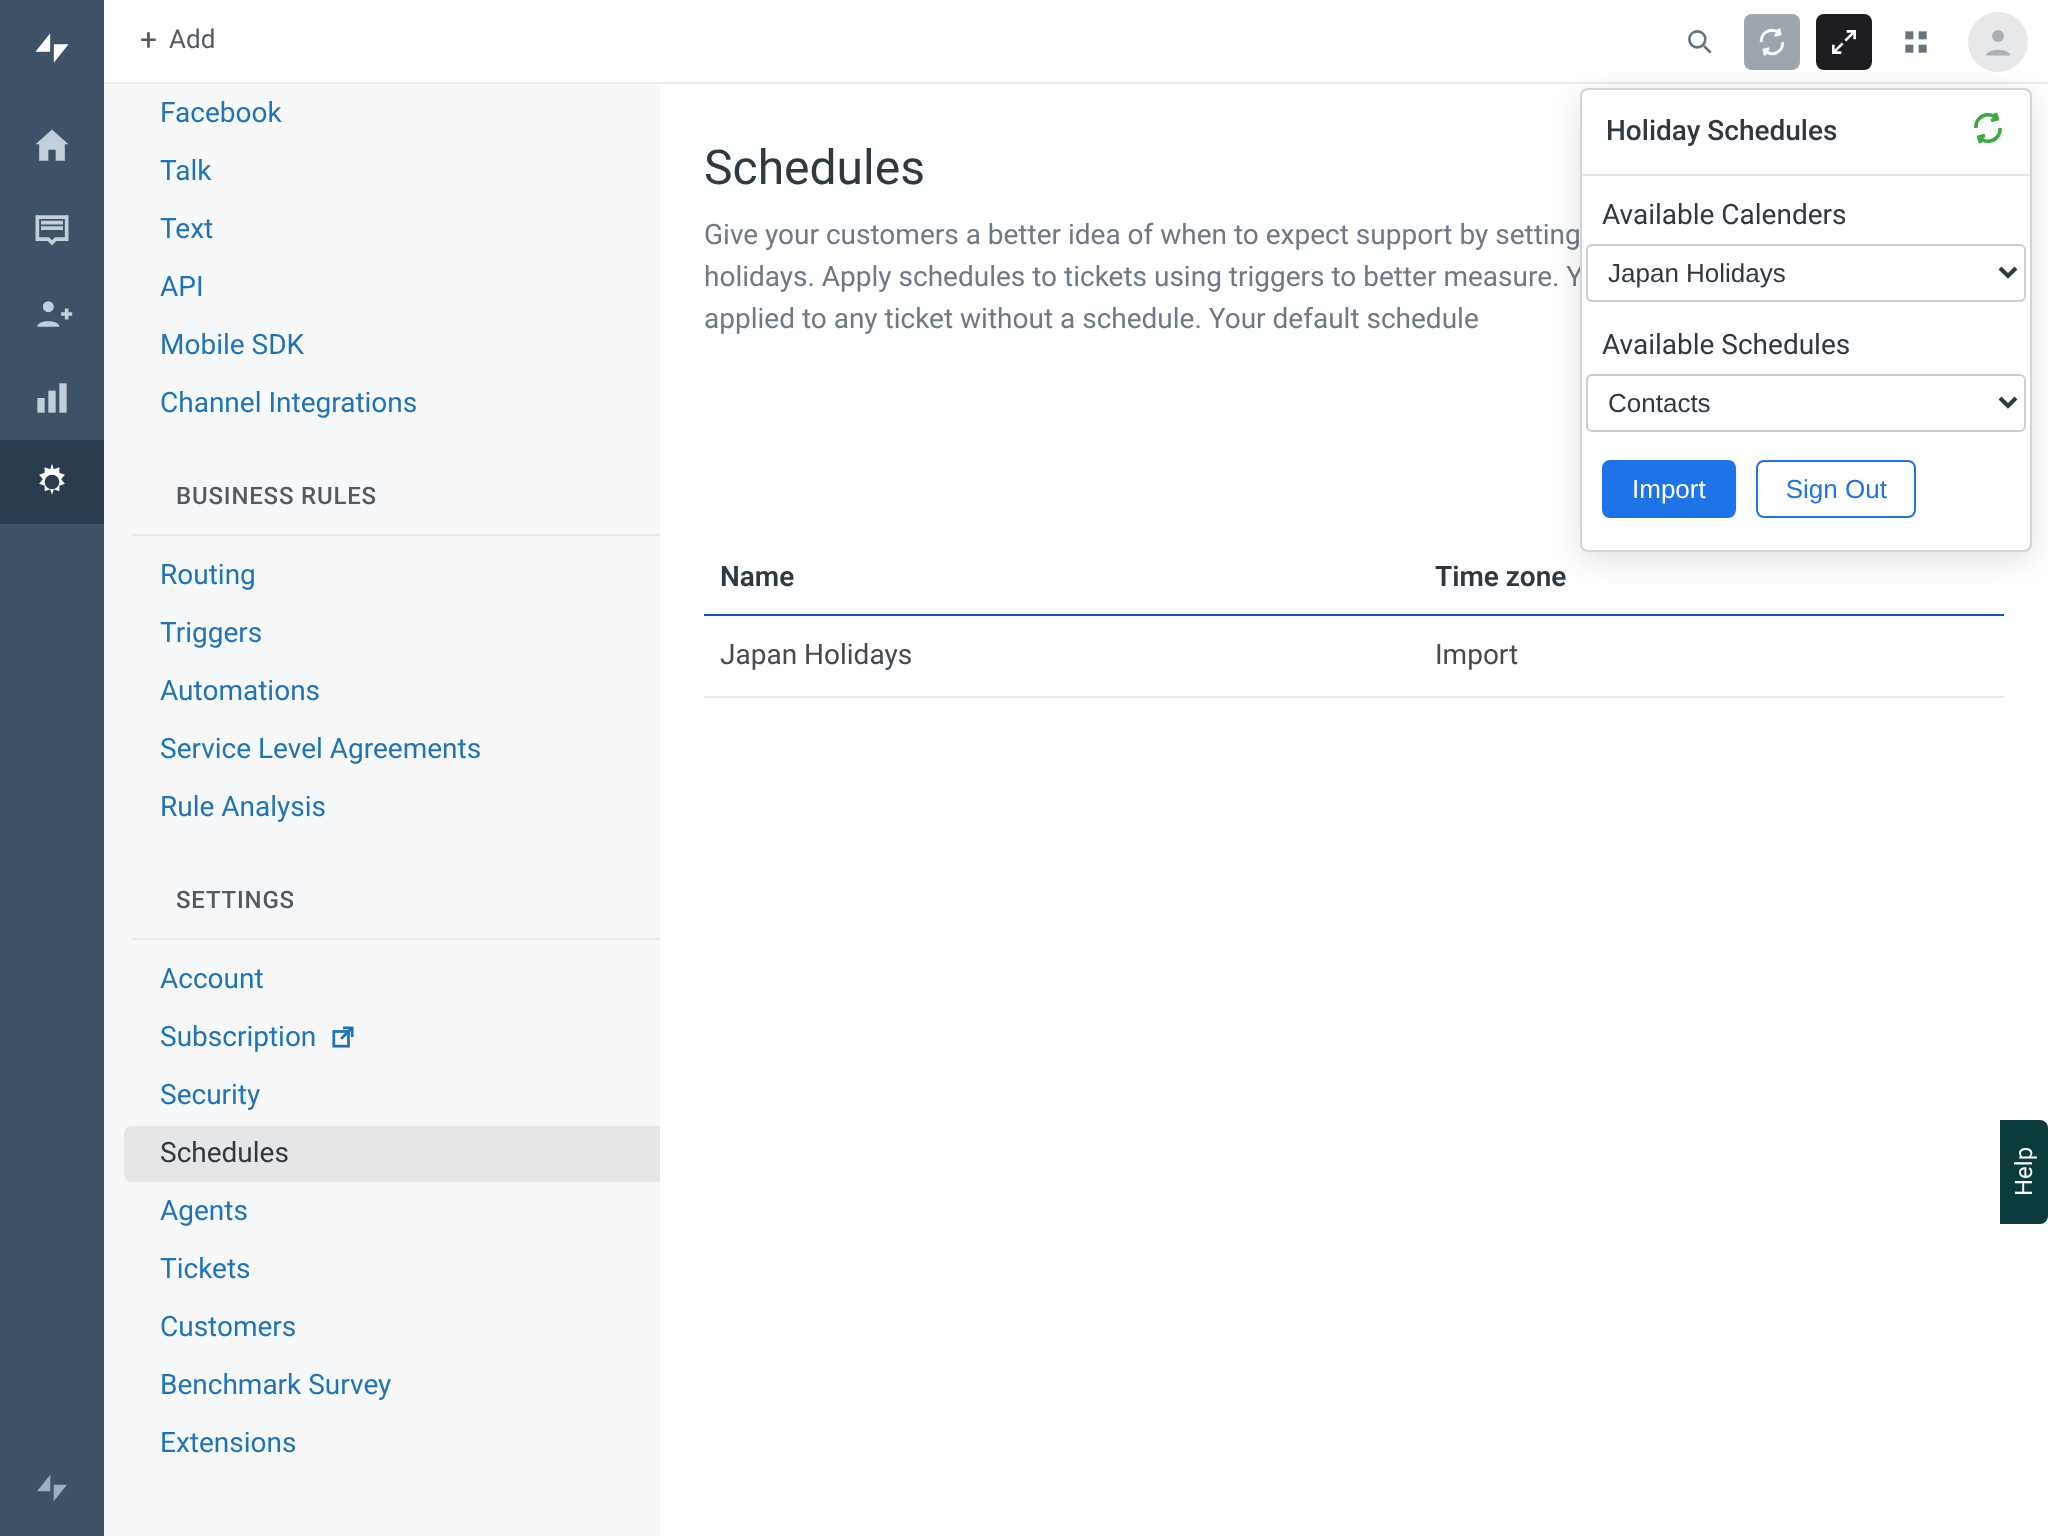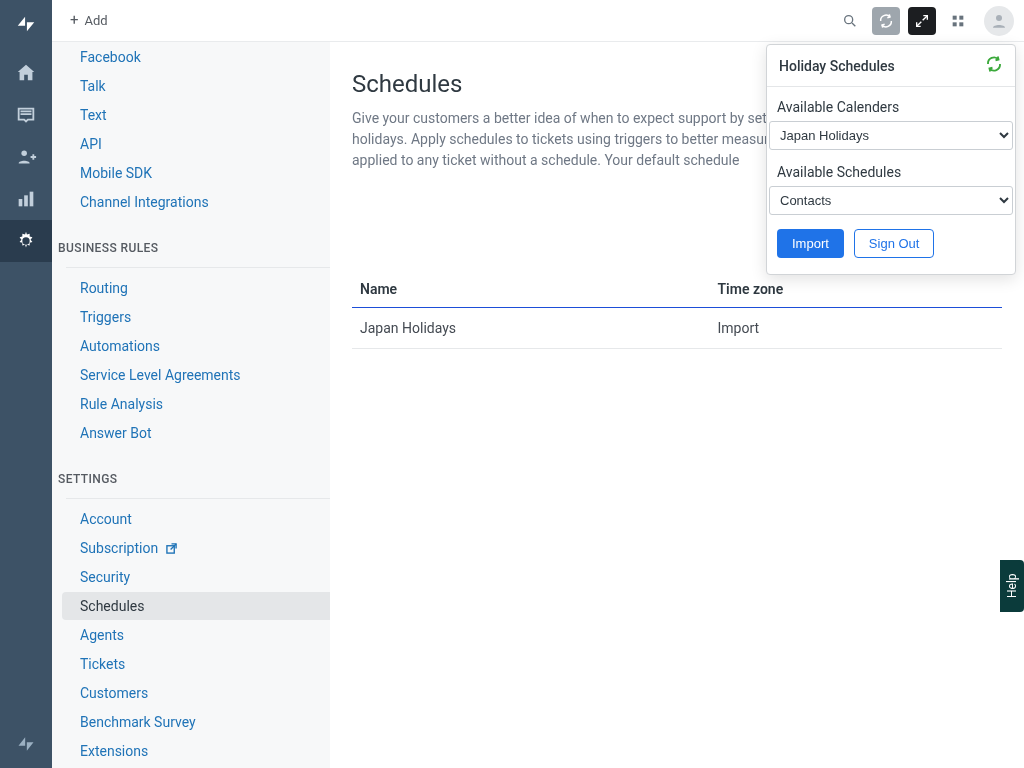--- a/index.html
+++ b/index.html
@@ -104,21 +104,21 @@
       border-right: 1px solid #e2e4e7;
       overflow-y: auto;
       padding-bottom: 30px;
     }
     .side-nav::-webkit-scrollbar { width: 10px; }
     .side-nav::-webkit-scrollbar-thumb { background: #cdd1d5; border-radius: 5px; }
     .nav-group-header {
       font-size: 12px;
       letter-spacing: 0.4px;
       color: #555a61;
-      padding: 24px 18px 8px 6px;
+      padding: 24px 18px 8px 36px;
       text-transform: uppercase;
       font-weight: 500;
     }
     .nav-divider {
       border: none;
       border-top: 1px solid #e6e8ea;
       margin: 4px 14px 6px 14px;
     }
     .nav-link {
       display: block;
@@ -176,21 +176,21 @@
     .data-table td {
       padding: 12px 8px;
       border-bottom: 1px solid #e6e8ea;
       color: #444a52;
     }
     
     .popup {
       position: absolute;
       top: 44px;
       right: 8px;
-      width: 250px;
+      width: 226px;
       background: #fff;
       border: 1px solid #d1d4d7;
       border-radius: 4px;
       box-shadow: 0 4px 16px rgba(0,0,0,0.12);
       z-index: 50;
     }
     .popup-header {
       padding: 10px 12px;
       border-bottom: 1px solid #e4e6e8;
       display: flex;
@@ -357,21 +357,20 @@
   <a class="nav-link">Mobile SDK</a>
   <a class="nav-link">Channel Integrations</a>
 
   <div class="nav-group-header">BUSINESS RULES</div>
   <hr class="nav-divider">
   <a class="nav-link">Routing</a>
   <a class="nav-link">Triggers</a>
   <a class="nav-link">Automations</a>
   <a class="nav-link">Service Level Agreements</a>
   <a class="nav-link">Rule Analysis</a>
-  <a class="nav-link">Answer Bot</a>
 
   <div class="nav-group-header">SETTINGS</div>
   <hr class="nav-divider">
   <a class="nav-link">Account</a>
   <a class="nav-link">
     <span>Subscription</span>
     <span class="ext-icon">
       <svg viewBox="0 0 12 12" width="11" height="11" fill="none" stroke="#1f73b7" stroke-width="1.5">
           <rect x="1" y="3" width="8" height="8"></rect>
           <polyline points="6 1 11 1 11 6"></polyline>

